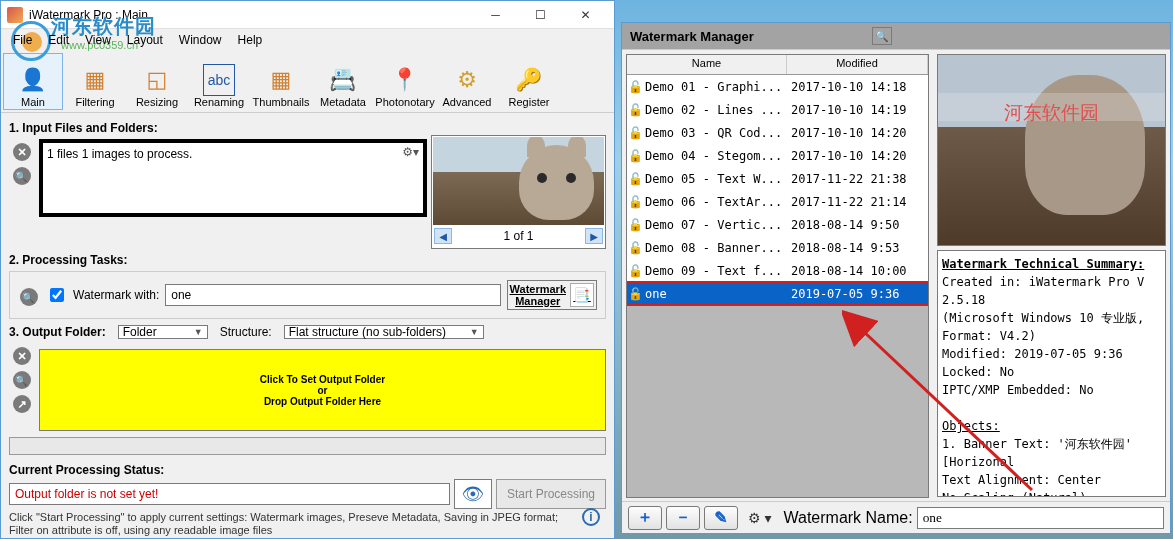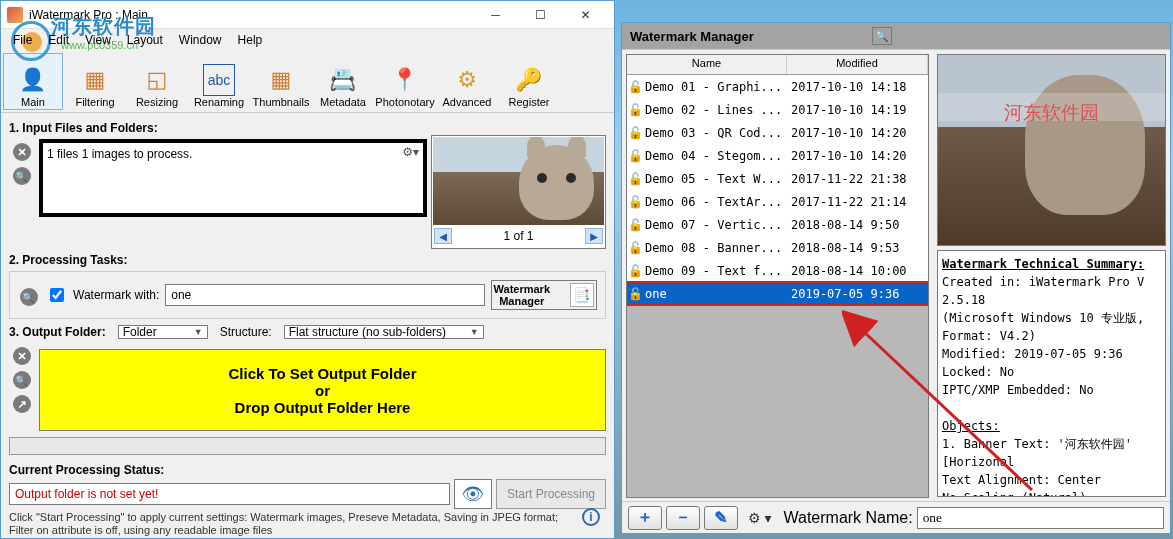--- a/index.html
+++ b/index.html
@@ -39,29 +39,29 @@
 .cat::before{left:8px;} .cat::after{right:8px;}
 .cat .face { position:absolute; top:20px; left:12px; right:12px; bottom:10px; }
 .cat .eye { position:absolute; width:10px; height:10px; background:#2a2a2a; border-radius:50%; top:8px; }
 .cat .eye.l{left:6px;} .cat .eye.r{right:6px;}
 .thumb-nav { height: 20px; display: flex; align-items: center; justify-content: space-between; padding: 0 2px; }
 .nav-arrow { width: 18px; height: 16px; background: #d0e4f5; border: 1px solid #8bb8e0; display:flex; align-items:center; justify-content:center; font-size:10px; color:#2058a5; cursor:pointer; }
 
 .task-row { display: flex; align-items: center; gap: 6px; border: 1px solid #ccc; padding: 8px; margin-top: 4px; }
 .label-txt { font-size: 12px; white-space: nowrap; }
 .input-box { flex: 1; border: 1px solid #7a7a7a; background: #fff; padding: 3px 5px; height: 22px; }
-.wm-mgr-btn { display: flex; align-items: center; gap: 20px; border: 1px solid #7a7a7a; padding: 2px; background: #f0f0f0; cursor: pointer; }
+.wm-mgr-btn { display: flex; align-items: center; gap: 4px; border: 1px solid #7a7a7a; padding: 2px; background: #f0f0f0; cursor: pointer; text-decoration: underline; }
 .wm-mgr-btn .lbl { font-size: 11px; font-weight: bold; text-align: center; line-height: 1.1; }
 .wm-mgr-btn .ic { width: 24px; height: 24px; border: 1px solid #aaa; background: #fff; display:flex;align-items:center;justify-content:center;font-size:14px;color:#2058a5;}
 
 .output-top { display: flex; align-items: center; gap: 12px; margin-top: 6px; }
 .combo { border: 1px solid #7a7a7a; background: #fff; padding: 2px 4px; height: 14px; display: flex; align-items: center; justify-content: space-between; cursor: pointer; }
 .combo .arr { font-size: 9px; color: #555; margin-left: 6px; }
 
-.drop-zone { background: #ffff00; border: 1px solid #7a7a7a; height: 82px; display: flex; flex-direction: column; align-items: center; justify-content: center; font-weight: bold; font-size: 15px; margin-top: 6px; flex: 1; }
+.drop-zone { background: #ffff00; border: 1px solid #7a7a7a; height: 82px; display: flex; flex-direction: column; align-items: center; justify-content: center; font-weight: bold; font-size: 10px; margin-top: 6px; flex: 1; }
 .progressbar { height: 18px; border: 1px solid #999; background: #e8e8e8; margin-top: 6px; }
 
 .status-label { font-weight: bold; margin-top: 8px; }
 .status-row { display: flex; gap: 4px; align-items: center; margin-top: 2px; }
 .status-box { flex: 1; border: 1px solid #7a7a7a; background: #fff; padding: 3px 5px; color: #c00; }
 .eye-btn { width: 38px; height: 30px; border: 1px solid #7a7a7a; background: #fff; display:flex;align-items:center;justify-content:center;font-size:18px;color:#2a6ab0;cursor:pointer;}
 .start-btn { width: 110px; height: 30px; border: 1px solid #999; background: #e8e8e8; color: #888; display:flex;align-items:center;justify-content:center;}
 .hint-txt { font-size: 11px; color: #333; margin-top: 2px; line-height: 1.2; max-width: 560px; }
 .info-btn { position: absolute; right: 14px; bottom: 12px; width: 18px; height: 18px; border-radius: 50%; border: 2px solid #2a6ab0; color: #2a6ab0; display:flex;align-items:center;justify-content:center;font-weight:bold;font-size:12px;cursor:pointer;}
 

